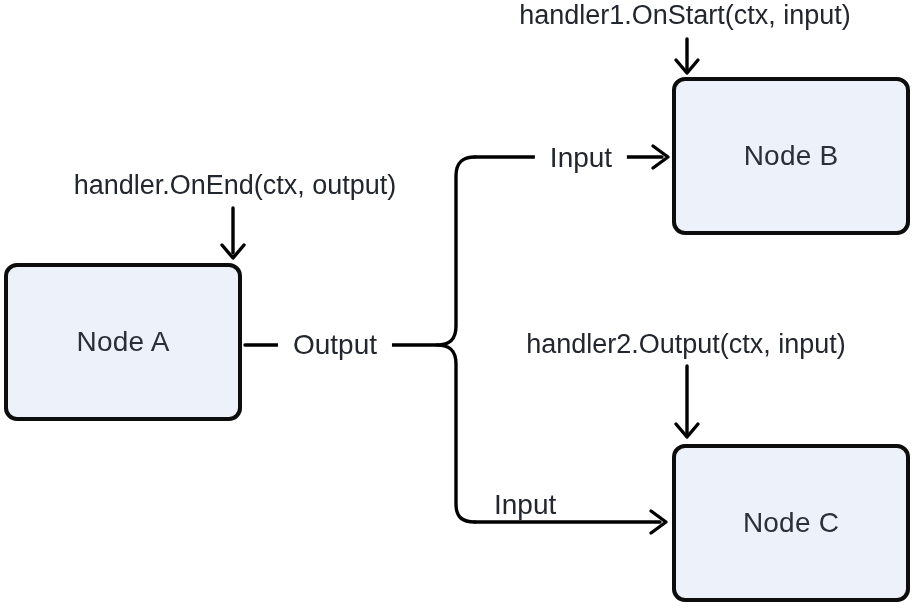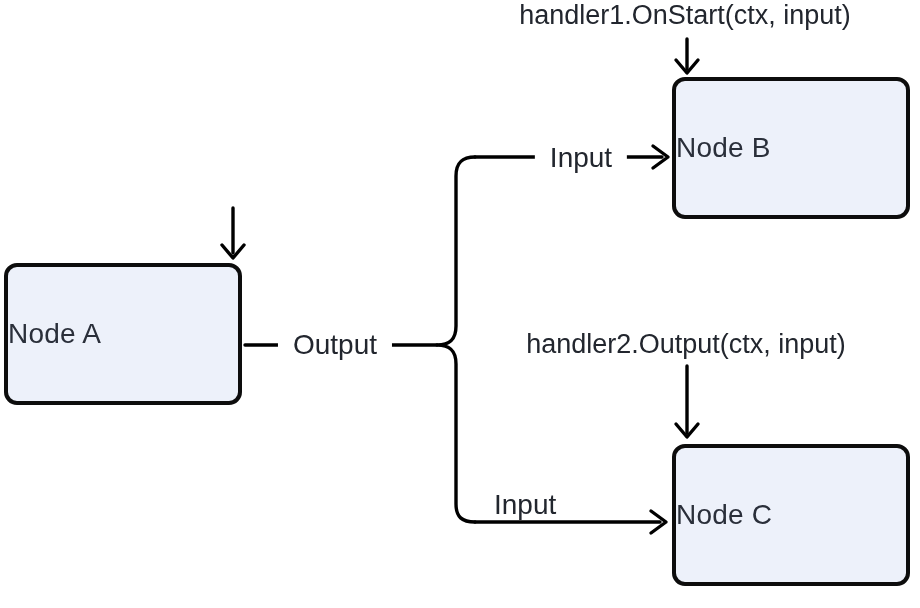--- a/index.html
+++ b/index.html
@@ -21,26 +21,26 @@
   .wires{position:absolute;left:0;top:0;width:920px;height:608px;}
   .wires path{
     fill:none;
     stroke:var(--connector);
     stroke-width:3.4;
     stroke-linecap:round;
     stroke-linejoin:round;
   }
   .node{
     position:absolute;
-    width:238px;height:142px;
+    width:238px;height:158px;
     background:var(--node-fill);
     border:4px solid var(--node-border);
     border-radius:13px;
     box-sizing:border-box;
-    display:flex;align-items:center;
+    display:flex;align-items:center;justify-content:center;
   }
   .node span{
     font-size:28px;
     color:#2a2f3a;
     letter-spacing:.2px;
   }
   #node-a{left:4px;top:263px;}
   #node-b{left:672px;top:77px;}
   #node-c{left:672px;top:444px;}
   .callback-label{
@@ -90,20 +90,21 @@
     <path d="M 233 208 L 233 253"></path>
     <path d="M 222 245 L 233 258 L 244 245"></path>
 
     <path d="M 687 39 L 687 69"></path>
     <path d="M 676 60 L 687 73 L 698 60"></path>
 
     <path d="M 687 366 L 687 433"></path>
     <path d="M 676 424 L 687 437 L 698 424"></path>
   </svg>
 
+  <div class="callback-label" id="cb-a">handler.OnEnd(ctx, output)</div>
   <div class="callback-label" id="cb-b">handler1.OnStart(ctx, input)</div>
   <div class="callback-label" id="cb-c">handler2.Output(ctx, input)</div>
 
   <div class="node" id="node-a">
     <span>Node A</span>
   </div>
   <div class="node" id="node-b">
     <span>Node B</span>
   </div>
   <div class="node" id="node-c">

